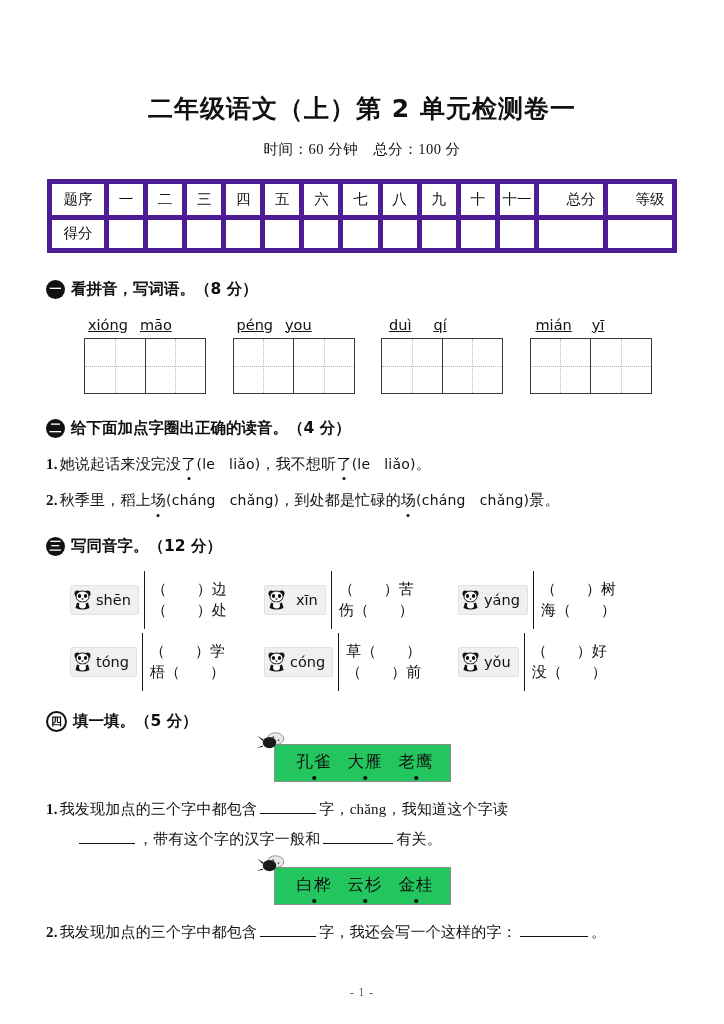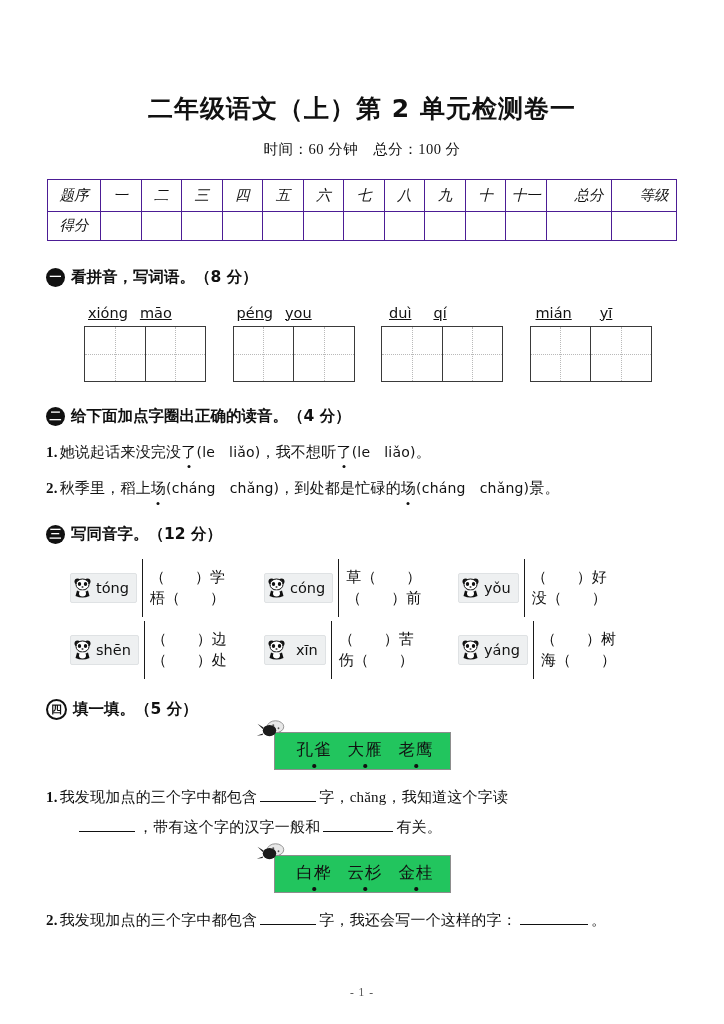--- a/index.html
+++ b/index.html
@@ -18,22 +18,22 @@
   }
   .subtitle{
     text-align:center;font-size:14.5px;margin-top:17px;letter-spacing:0.5px;
     font-family:"Liberation Serif","DejaVu Serif",serif;
   }
 
   
   .score-table-wrap{margin:20px auto 0 auto;width:630px;}
   table.score{border-collapse:collapse;width:100%;table-layout:fixed;}
   table.score td{
-    border:1px solid #4c1d95;height:28px;text-align:center;vertical-align:middle;
-    font-size:14.5px;padding:0;font-style:italic;
+    border:5px solid #4c1d95;height:28px;text-align:center;vertical-align:middle;
+    font-size:14.5px;padding:0;
   }
   table.score tr.head td{height:31px;}
   table.score td.lbl{width:52px;font-size:14.5px;}
   table.score td.wide{width:44px;padding-left:20px;}
 
   
   .section{margin:0 0 0 0;}
   .sec-head{
     display:flex;align-items:center;gap:6px;
     font-family:"DejaVu Sans","Liberation Sans",sans-serif;
@@ -201,21 +201,21 @@
           <div class="pinyin-label" style="gap:22px;padding-left:8px;">
             <span>duì</span>
             <span>qí</span>
           </div>
           <div class="tianzi">
               <div class="cell"></div>
               <div class="cell"></div>
             </div>
         </div>
         <div class="pinyin-item">
-          <div class="pinyin-label" style="gap:28px;padding-left:6px;">
+          <div class="pinyin-label" style="gap:20px;padding-left:6px;">
             <span>mián</span>
             <span>yī</span>
           </div>
           <div class="tianzi">
               <div class="cell"></div>
               <div class="cell"></div>
             </div>
         </div>
       </div>
     </div>
@@ -249,20 +249,84 @@
               <svg class="panda-icon" viewBox="0 0 40 44">
                 <ellipse cx="9" cy="9" rx="6" ry="6" fill="#111"></ellipse>
                 <ellipse cx="29" cy="9" rx="6" ry="6" fill="#111"></ellipse>
                 <ellipse cx="19" cy="15" rx="13" ry="11" fill="#fff" stroke="#111" stroke-width="2"></ellipse>
                 <ellipse cx="13" cy="14" rx="3.4" ry="4" fill="#111"></ellipse>
                 <ellipse cx="25" cy="14" rx="3.4" ry="4" fill="#111"></ellipse>
                 <ellipse cx="19" cy="20" rx="2.2" ry="1.6" fill="#111"></ellipse>
                 <path d="M8 27 q11 7 22 0 l3 11 q-14 6 -28 0 z" fill="#111"></path>
                 <ellipse cx="19" cy="33" rx="7" ry="6" fill="#fff"></ellipse>
               </svg>
+              <span class="panda-py">shēn</span>
+            </div>
+            <div class="homo-pairs">
+              <div>（　　）边</div>
+              <div>（　　）处</div>
+            </div>
+          </div>
+
+          <div class="homo-item">
+            <div class="panda-tag">
+              <svg class="panda-icon" viewBox="0 0 40 44">
+                <ellipse cx="9" cy="9" rx="6" ry="6" fill="#111"></ellipse>
+                <ellipse cx="29" cy="9" rx="6" ry="6" fill="#111"></ellipse>
+                <ellipse cx="19" cy="15" rx="13" ry="11" fill="#fff" stroke="#111" stroke-width="2"></ellipse>
+                <ellipse cx="13" cy="14" rx="3.4" ry="4" fill="#111"></ellipse>
+                <ellipse cx="25" cy="14" rx="3.4" ry="4" fill="#111"></ellipse>
+                <ellipse cx="19" cy="20" rx="2.2" ry="1.6" fill="#111"></ellipse>
+                <path d="M8 27 q11 7 22 0 l3 11 q-14 6 -28 0 z" fill="#111"></path>
+                <ellipse cx="19" cy="33" rx="7" ry="6" fill="#fff"></ellipse>
+              </svg>
+              <span class="panda-py" style="padding-left:6px;">xīn</span>
+            </div>
+            <div class="homo-pairs">
+              <div>（　　）苦</div>
+              <div>伤（　　）</div>
+            </div>
+          </div>
+
+          <div class="homo-item">
+            <div class="panda-tag">
+              <svg class="panda-icon" viewBox="0 0 40 44">
+                <ellipse cx="9" cy="9" rx="6" ry="6" fill="#111"></ellipse>
+                <ellipse cx="29" cy="9" rx="6" ry="6" fill="#111"></ellipse>
+                <ellipse cx="19" cy="15" rx="13" ry="11" fill="#fff" stroke="#111" stroke-width="2"></ellipse>
+                <ellipse cx="13" cy="14" rx="3.4" ry="4" fill="#111"></ellipse>
+                <ellipse cx="25" cy="14" rx="3.4" ry="4" fill="#111"></ellipse>
+                <ellipse cx="19" cy="20" rx="2.2" ry="1.6" fill="#111"></ellipse>
+                <path d="M8 27 q11 7 22 0 l3 11 q-14 6 -28 0 z" fill="#111"></path>
+                <ellipse cx="19" cy="33" rx="7" ry="6" fill="#fff"></ellipse>
+              </svg>
+              <span class="panda-py">yáng</span>
+            </div>
+            <div class="homo-pairs">
+              <div>（　　）树</div>
+              <div>海（　　）</div>
+            </div>
+          </div>
+
+        </div>
+
+        <div class="homo-row">
+
+          <div class="homo-item">
+            <div class="panda-tag">
+              <svg class="panda-icon" viewBox="0 0 40 44">
+                <ellipse cx="9" cy="9" rx="6" ry="6" fill="#111"></ellipse>
+                <ellipse cx="29" cy="9" rx="6" ry="6" fill="#111"></ellipse>
+                <ellipse cx="19" cy="15" rx="13" ry="11" fill="#fff" stroke="#111" stroke-width="2"></ellipse>
+                <ellipse cx="13" cy="14" rx="3.4" ry="4" fill="#111"></ellipse>
+                <ellipse cx="25" cy="14" rx="3.4" ry="4" fill="#111"></ellipse>
+                <ellipse cx="19" cy="20" rx="2.2" ry="1.6" fill="#111"></ellipse>
+                <path d="M8 27 q11 7 22 0 l3 11 q-14 6 -28 0 z" fill="#111"></path>
+                <ellipse cx="19" cy="33" rx="7" ry="6" fill="#fff"></ellipse>
+              </svg>
               <span class="panda-py">tóng</span>
             </div>
             <div class="homo-pairs">
               <div>（　　）学</div>
               <div>梧（　　）</div>
             </div>
           </div>
 
           <div class="homo-item">
             <div class="panda-tag">
@@ -294,84 +358,20 @@
                 <ellipse cx="25" cy="14" rx="3.4" ry="4" fill="#111"></ellipse>
                 <ellipse cx="19" cy="20" rx="2.2" ry="1.6" fill="#111"></ellipse>
                 <path d="M8 27 q11 7 22 0 l3 11 q-14 6 -28 0 z" fill="#111"></path>
                 <ellipse cx="19" cy="33" rx="7" ry="6" fill="#fff"></ellipse>
               </svg>
               <span class="panda-py">yǒu</span>
             </div>
             <div class="homo-pairs">
               <div>（　　）好</div>
               <div>没（　　）</div>
-            </div>
-          </div>
-
-        </div>
-
-        <div class="homo-row">
-
-          <div class="homo-item">
-            <div class="panda-tag">
-              <svg class="panda-icon" viewBox="0 0 40 44">
-                <ellipse cx="9" cy="9" rx="6" ry="6" fill="#111"></ellipse>
-                <ellipse cx="29" cy="9" rx="6" ry="6" fill="#111"></ellipse>
-                <ellipse cx="19" cy="15" rx="13" ry="11" fill="#fff" stroke="#111" stroke-width="2"></ellipse>
-                <ellipse cx="13" cy="14" rx="3.4" ry="4" fill="#111"></ellipse>
-                <ellipse cx="25" cy="14" rx="3.4" ry="4" fill="#111"></ellipse>
-                <ellipse cx="19" cy="20" rx="2.2" ry="1.6" fill="#111"></ellipse>
-                <path d="M8 27 q11 7 22 0 l3 11 q-14 6 -28 0 z" fill="#111"></path>
-                <ellipse cx="19" cy="33" rx="7" ry="6" fill="#fff"></ellipse>
-              </svg>
-              <span class="panda-py">shēn</span>
-            </div>
-            <div class="homo-pairs">
-              <div>（　　）边</div>
-              <div>（　　）处</div>
-            </div>
-          </div>
-
-          <div class="homo-item">
-            <div class="panda-tag">
-              <svg class="panda-icon" viewBox="0 0 40 44">
-                <ellipse cx="9" cy="9" rx="6" ry="6" fill="#111"></ellipse>
-                <ellipse cx="29" cy="9" rx="6" ry="6" fill="#111"></ellipse>
-                <ellipse cx="19" cy="15" rx="13" ry="11" fill="#fff" stroke="#111" stroke-width="2"></ellipse>
-                <ellipse cx="13" cy="14" rx="3.4" ry="4" fill="#111"></ellipse>
-                <ellipse cx="25" cy="14" rx="3.4" ry="4" fill="#111"></ellipse>
-                <ellipse cx="19" cy="20" rx="2.2" ry="1.6" fill="#111"></ellipse>
-                <path d="M8 27 q11 7 22 0 l3 11 q-14 6 -28 0 z" fill="#111"></path>
-                <ellipse cx="19" cy="33" rx="7" ry="6" fill="#fff"></ellipse>
-              </svg>
-              <span class="panda-py" style="padding-left:6px;">xīn</span>
-            </div>
-            <div class="homo-pairs">
-              <div>（　　）苦</div>
-              <div>伤（　　）</div>
-            </div>
-          </div>
-
-          <div class="homo-item">
-            <div class="panda-tag">
-              <svg class="panda-icon" viewBox="0 0 40 44">
-                <ellipse cx="9" cy="9" rx="6" ry="6" fill="#111"></ellipse>
-                <ellipse cx="29" cy="9" rx="6" ry="6" fill="#111"></ellipse>
-                <ellipse cx="19" cy="15" rx="13" ry="11" fill="#fff" stroke="#111" stroke-width="2"></ellipse>
-                <ellipse cx="13" cy="14" rx="3.4" ry="4" fill="#111"></ellipse>
-                <ellipse cx="25" cy="14" rx="3.4" ry="4" fill="#111"></ellipse>
-                <ellipse cx="19" cy="20" rx="2.2" ry="1.6" fill="#111"></ellipse>
-                <path d="M8 27 q11 7 22 0 l3 11 q-14 6 -28 0 z" fill="#111"></path>
-                <ellipse cx="19" cy="33" rx="7" ry="6" fill="#fff"></ellipse>
-              </svg>
-              <span class="panda-py">yáng</span>
-            </div>
-            <div class="homo-pairs">
-              <div>（　　）树</div>
-              <div>海（　　）</div>
             </div>
           </div>
 
         </div>
       </div>
     </div>
 
     <div class="section" style="margin-top:20px;">
       <div class="sec-head">
         <span class="num-badge outline">四</span>

